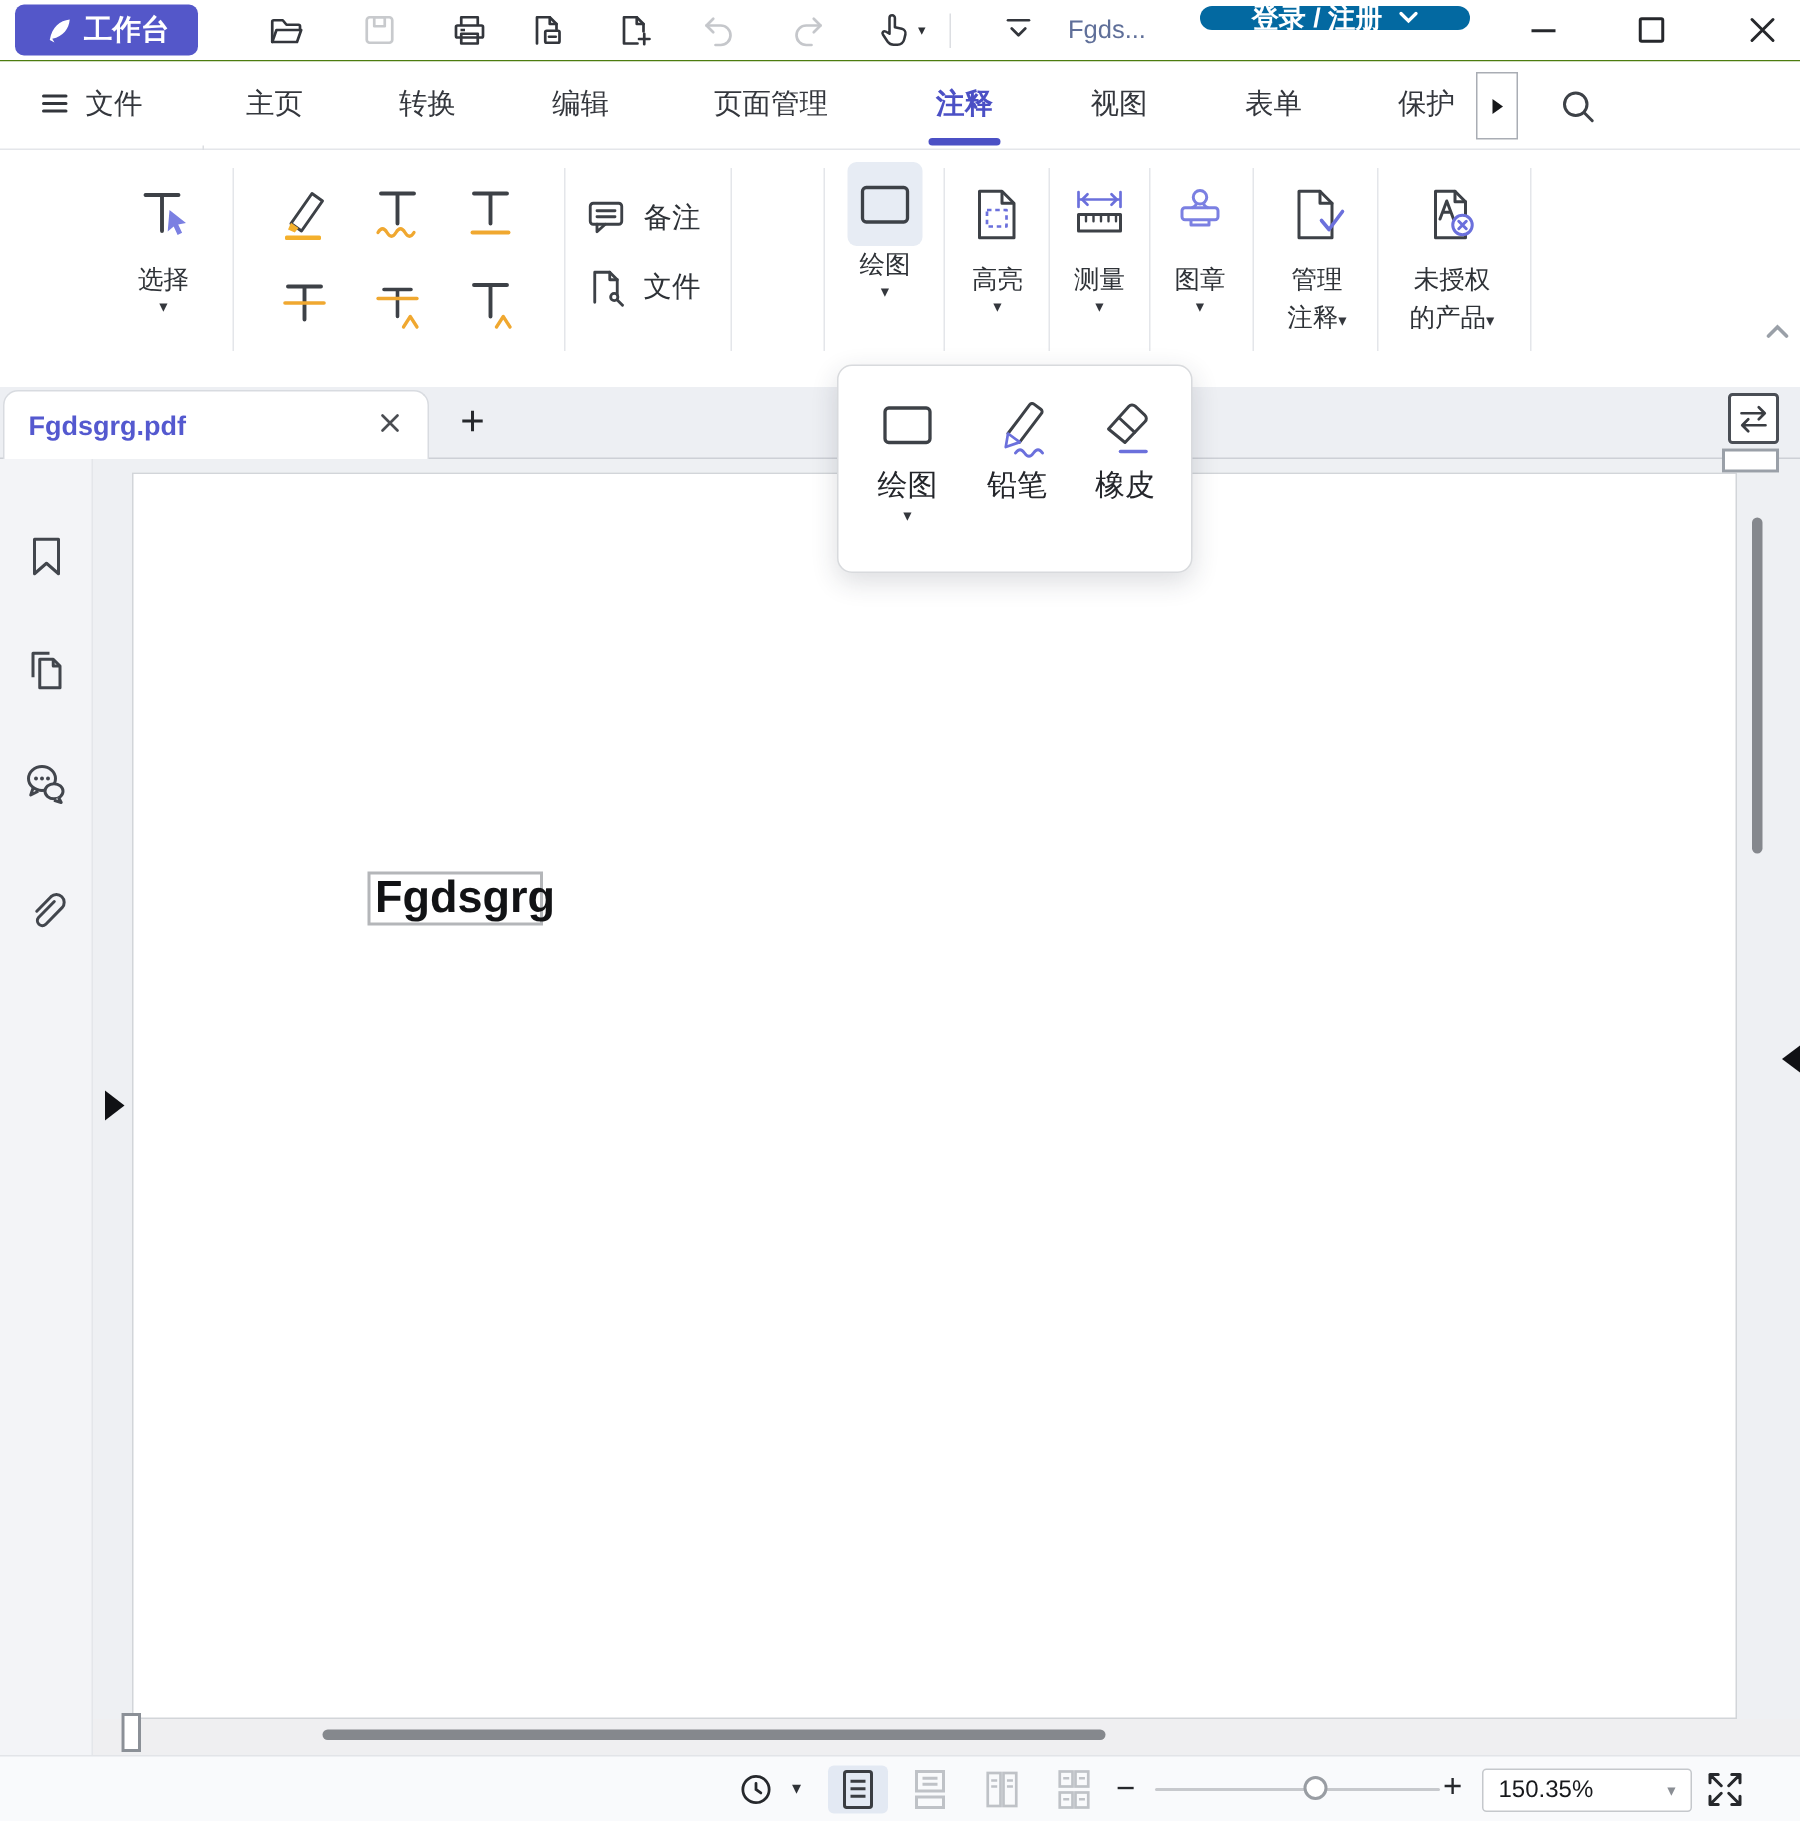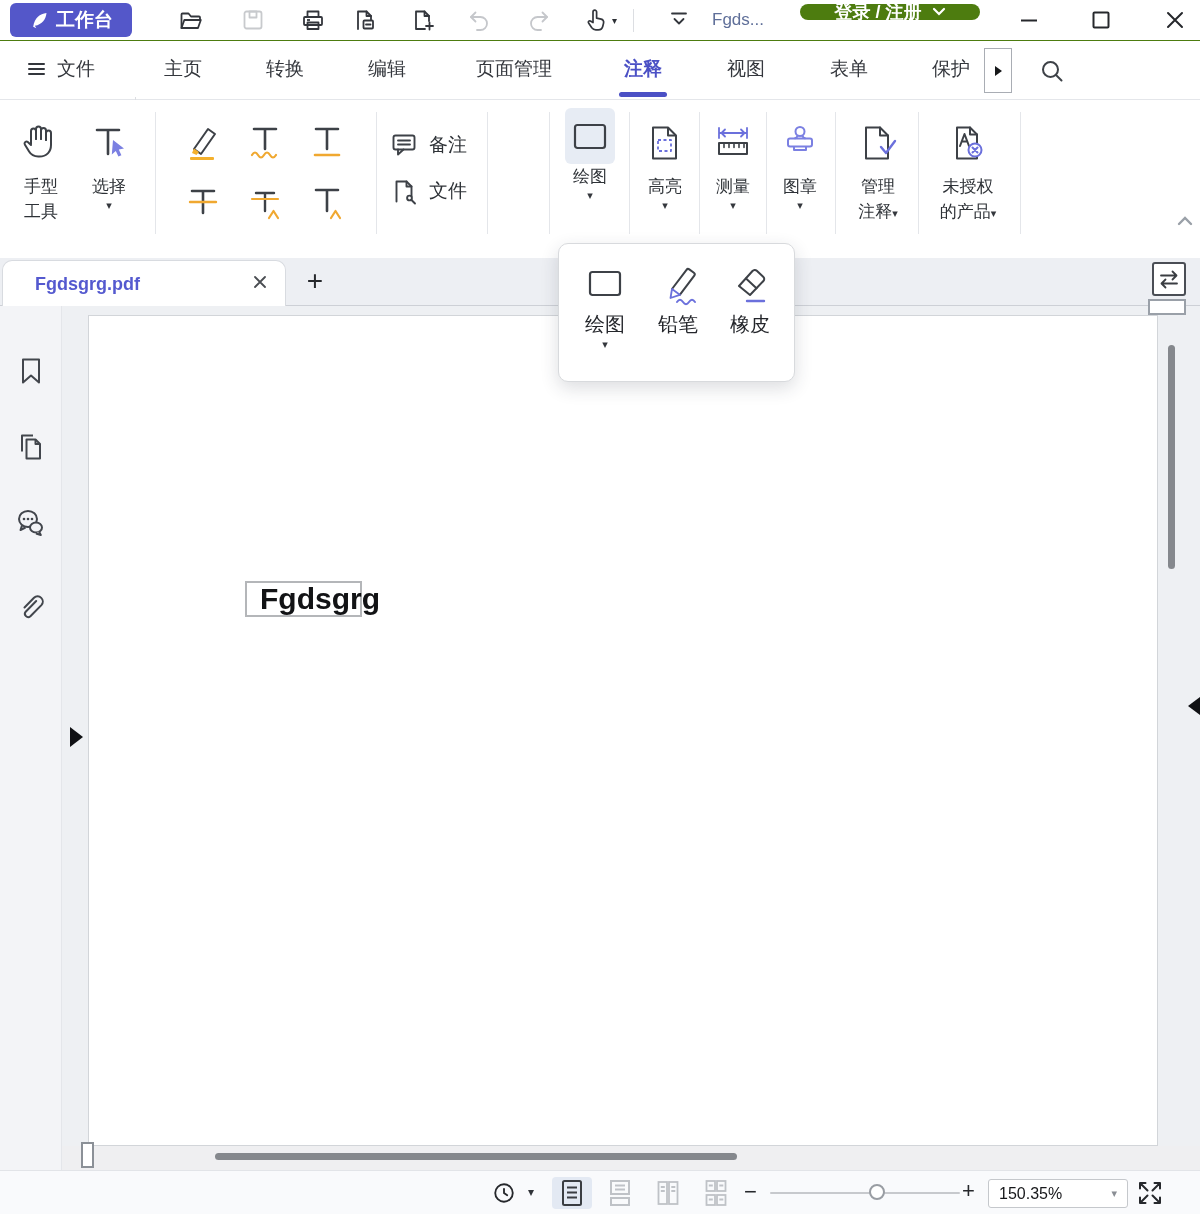--- a/index.html
+++ b/index.html
@@ -9,21 +9,21 @@
   .abs{position:absolute}
   svg{display:block}
 
   
   .titlebar{position:absolute;left:0;top:0;width:1200px;height:41px;background:#fff;border-bottom:1px solid #4d7c0f}
   .ws-btn{position:absolute;left:10px;top:3px;width:122px;height:34px;background:#5457c9;border-radius:6px;color:#fff;display:flex;align-items:center;justify-content:center;gap:7px;font-size:19px;font-weight:700;cursor:pointer}
   .qa{position:absolute;top:7px;width:26px;height:26px}
   .tb-caret{position:absolute;font-size:10px;color:#2d3035;line-height:10px}
   .sep-v{position:absolute;width:1px;background:#dcdee2}
   .wtitle{position:absolute;top:10px;font-size:17px;color:#5f6f99;white-space:nowrap}
-  .login{position:absolute;left:800px;top:4px;width:180px;height:16px;border-radius:16px;background:#4d7c0f;color:#fff;display:flex;align-items:center;justify-content:center;gap:10px;font-size:18px;font-weight:700;cursor:pointer}
+  .login{position:absolute;left:800px;top:4px;width:180px;height:16px;border-radius:16px;background:#0369a1;color:#fff;display:flex;align-items:center;justify-content:center;gap:10px;font-size:18px;font-weight:700;cursor:pointer}
 
   
   .menubar{position:absolute;left:0;top:41px;width:1200px;height:59px;background:#fff;border-bottom:1px solid #e4e6ea}
   .mitem{position:absolute;top:0;height:56px;display:flex;align-items:center;justify-content:center;font-size:19px;color:#34373d;cursor:pointer}
   .mitem.active{color:#4b50c5;font-weight:700}
   .munder{position:absolute;height:5px;border-radius:3px;background:#4b50c5;top:51px}
   .next-box{position:absolute;left:984px;top:7px;width:28px;height:45px;border:1px solid #a9adb4;background:#fff;display:flex;align-items:center;justify-content:center;cursor:pointer}
 
   
   .ribbon{position:absolute;left:0;top:100px;width:1200px;height:158px;background:#fff}
@@ -39,31 +39,31 @@
 
   
   .ddpanel{position:absolute;left:558px;top:243px;width:237px;height:139px;background:#fff;border:1px solid #d8dadd;border-radius:10px;box-shadow:0 6px 18px rgba(40,44,60,.16);z-index:30}
   .dditem{position:absolute;top:12px;width:62px;display:flex;flex-direction:column;align-items:center;cursor:pointer}
   .dditem .ico{height:54px;display:flex;align-items:center;justify-content:center}
   .dditem .lbl{font-size:20px;color:#24262b;font-weight:500;line-height:28px}
 
   
   .tabbar{position:absolute;left:0;top:258px;width:1200px;height:48px;background:#edeff3;border-bottom:1px solid #cdd0d6}
   .tab{position:absolute;left:2px;top:2px;width:284px;height:47px;background:#fff;border:1px solid #d8dbe0;border-bottom:none;border-radius:10px 10px 0 0;display:flex;align-items:center;cursor:pointer}
-  .tab-title{margin-left:32px;font-size:18px;font-weight:700;color:#5459cf}
+  .tab-title{margin-left:16px;font-size:18px;font-weight:700;color:#5459cf}
   .tab-close{position:absolute;left:250px;top:14px;width:20px;height:20px;cursor:pointer}
   .tab-plus{position:absolute;left:300px;top:4px;width:30px;height:38px;font-size:28px;color:#26282c;display:flex;align-items:center;justify-content:center;cursor:pointer}
   .swap-btn{position:absolute;left:1152px;top:4px;width:34px;height:34px;border:2px solid #4a4e55;border-radius:3px;display:flex;align-items:center;justify-content:center;cursor:pointer;background:#fff}
 
   
   .sidebar{position:absolute;left:0;top:306px;width:62px;height:864px;background:#f3f4f7;border-right:1px solid #e4e6ea}
   .sb-ic{position:absolute;left:14px;width:34px;height:38px;cursor:pointer}
   .docarea{position:absolute;left:62px;top:306px;width:1138px;height:864px;background:#eef0f3}
   .page{position:absolute;left:26px;top:9px;width:1070px;height:831px;background:#fff;border:1px solid #d2d5d9}
-  .textfield{position:absolute;left:156px;top:265px;width:117px;height:36px;border:2px solid #b4b6b9;background:#fff;font-size:30px;font-weight:700;color:#121315;line-height:32px;padding-left:13px;font-family:"Liberation Sans","DejaVu Sans",sans-serif}
+  .textfield{position:absolute;left:156px;top:265px;width:117px;height:36px;border:2px solid #b4b6b9;background:#fff;font-size:30px;font-weight:700;color:#121315;line-height:32px;padding-left:3px;font-family:"Liberation Sans","DejaVu Sans",sans-serif}
   .vthumb{position:absolute;left:1106px;top:39px;width:7px;height:224px;background:#85888d;border-radius:4px;cursor:pointer}
   .hstrip{position:absolute;left:0;top:840px;width:1138px;height:24px;background:#efeff1}
   .hthumb{position:absolute;left:153px;top:847px;width:522px;height:7px;background:#85888d;border-radius:4px;cursor:pointer}
   .originbox{position:absolute;left:19px;top:836px;width:13px;height:26px;background:#fff;border:2px solid #8b9097}
   .topbox{position:absolute;left:1148px;top:299px;width:38px;height:16px;background:#fff;border:2px solid #9aa0a8;z-index:5}
   .handle-l{position:absolute;left:70px;top:727px;width:0;height:0;border-top:10px solid transparent;border-bottom:10px solid transparent;border-left:13px solid #101114;cursor:pointer}
   .handle-r{position:absolute;left:1188px;top:697px;width:0;height:0;border-top:9px solid transparent;border-bottom:9px solid transparent;border-right:12px solid #101114;cursor:pointer}
 
   
   .statusbar{position:absolute;left:0;top:1170px;width:1200px;height:44px;background:#f9fafc;border-top:1px solid #e2e4e8}
@@ -220,31 +220,20 @@
     <div class="abs" style="left:1038px;top:16px">
       <svg width="28" height="28" viewBox="0 0 28 28" fill="none" stroke="#3d4147" stroke-width="2" stroke-linecap="round">
           <circle cx="12.5" cy="12.5" r="7.5"></circle>
           <path d="M18 18l5.5 5.5"></path>
         </svg>
     </div>
   </div>
 
   <div class="ribbon">
 
-    <div class="rb" style="left:12px;top:12px;width:58px">
-      <div class="ico">
-        <svg width="44" height="44" viewBox="0 0 44 44" fill="none" stroke="#3d4147" stroke-width="2" stroke-linecap="round" stroke-linejoin="round">
-            <path d="M12 23V10a2.5 2.5 0 0 1 5 0v8"></path>
-            <path d="M17 18V8a2.5 2.5 0 0 1 5 0v10"></path>
-            <path d="M22 18V9.5a2.5 2.5 0 0 1 5 0V19"></path>
-            <path d="M27 19v-7a2.5 2.5 0 0 1 5 0v12c0 7-4.5 11.5-11.5 11.5h-1.3c-4.4 0-7.2-1.7-9.1-4.9l-4.3-7.2c-1.1-1.9 1.4-3.9 3-2.4l3.2 3"></path>
-          </svg>
-      </div>
-      <div class="lbl" style="width:38px">手型工具</div>
-    </div>
 
     <div class="rb" style="left:80px;top:12px;width:58px">
       <div class="ico">
         <svg width="44" height="44" viewBox="0 0 44 44">
             <g fill="none" stroke="#3d4147" stroke-width="2.6" stroke-linecap="round">
               <path d="M10 9h22M21 9v24"></path>
             </g>
             <path d="M26 19l11 8.6-5.2 1 2.6 5.6-3 1.4-2.6-5.6-4 3.4z" fill="#7b80e2"></path>
           </svg>
       </div>

